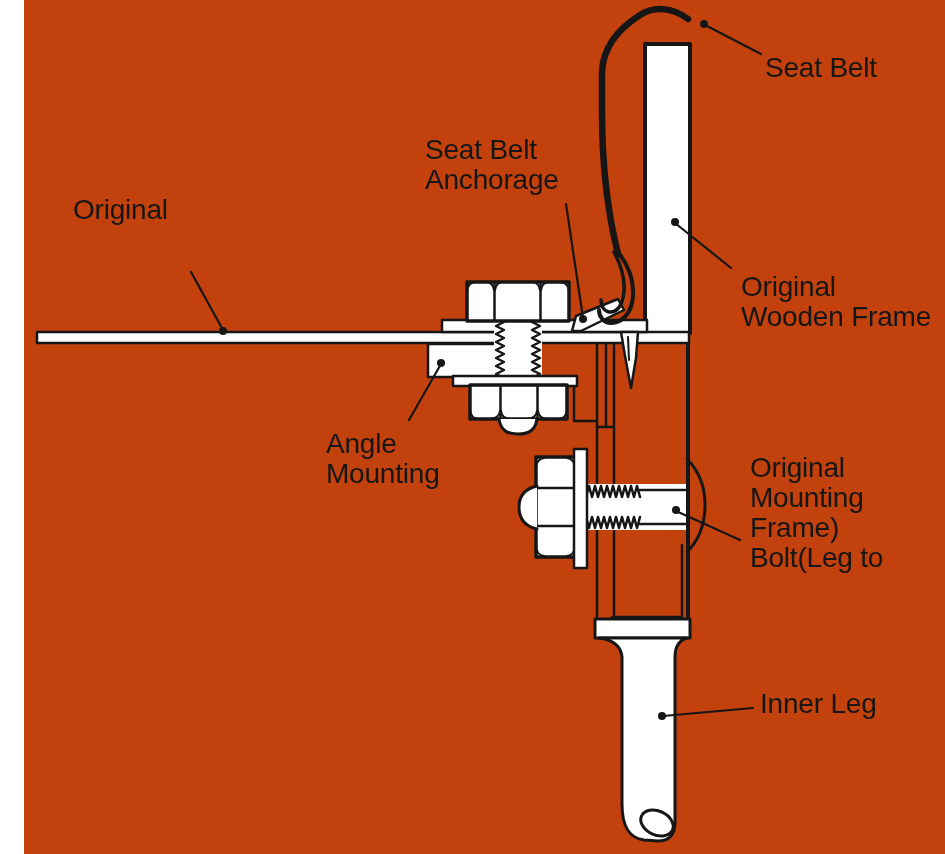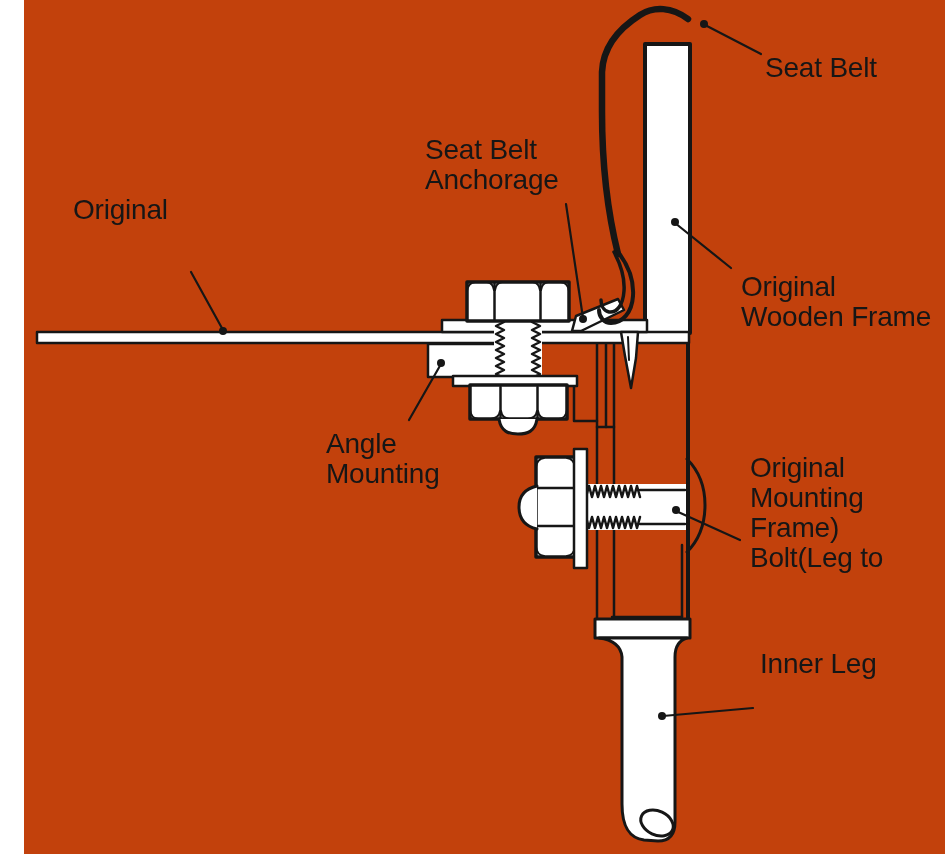--- a/index.html
+++ b/index.html
@@ -152,17 +152,17 @@
   <span>Mounting</span>
 </div>
 
 <div class="dlabel" style="left:726px;top:453px">
   <span>Original</span>
   <span>Mounting</span>
   <span>Frame)</span>
   <span>Bolt(Leg to</span>
 </div>
 
-<div class="dlabel" style="left:736px;top:649px">
+<div class="dlabel" style="left:736px;top:689px">
   <span>Inner Leg</span>
 </div>
 
 </div>
 
 </body></html>

